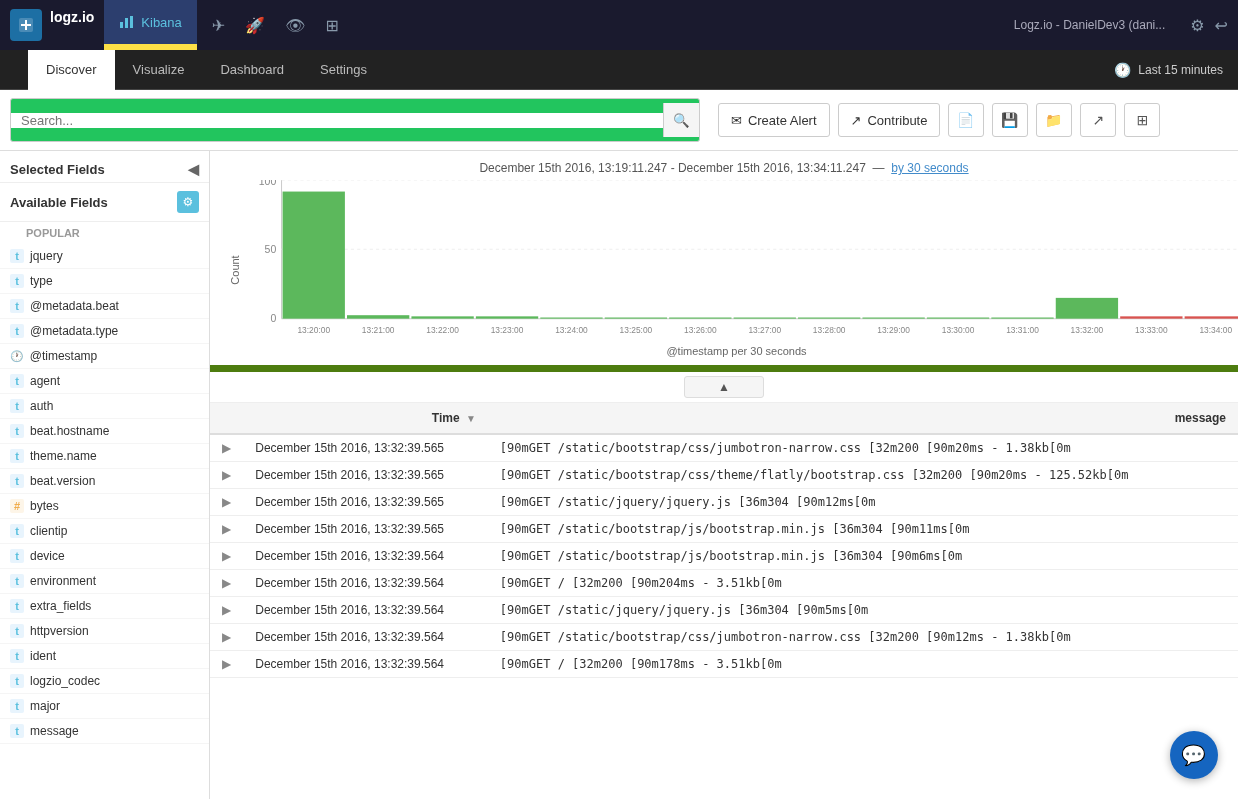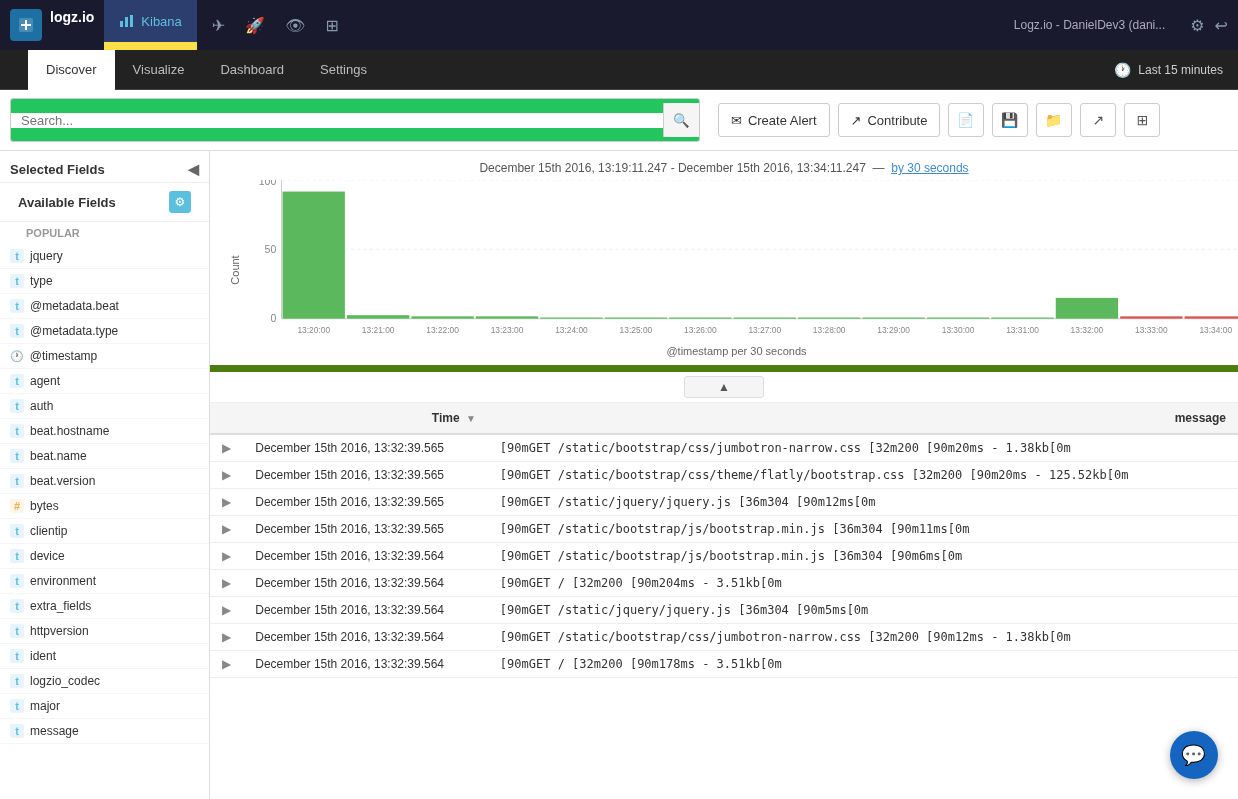--- a/index.html
+++ b/index.html
@@ -35,21 +35,21 @@
     .kibana-tab {
       background: #2c3e6e;
       color: #5bc0de;
       padding: 0 15px;
       height: 50px;
       display: flex;
       align-items: center;
       gap: 6px;
       font-size: 13px;
       cursor: pointer;
-      border-bottom: 8px solid #fde047;
+      border-bottom: 6px solid #fde047;
     }
     .kibana-tab svg { width: 16px; height: 16px; }
     .nav-icons {
       display: flex;
       align-items: center;
       gap: 20px;
       margin-left: 15px;
     }
     .nav-icon {
       color: #8899aa;
@@ -197,21 +197,21 @@
       display: flex;
       align-items: center;
       justify-content: space-between;
     }
     .collapse-arrow {
       cursor: pointer;
       color: #666;
       font-size: 14px;
     }
     .avail-fields-header {
-      padding: 8px 18px;
+      padding: 8px 10px;
       font-weight: bold;
       font-size: 13px;
       display: flex;
       align-items: center;
       justify-content: space-between;
       border-bottom: 1px solid #eee;
     }
     .gear-btn {
       background: #5bc0de;
       border: none;
@@ -503,21 +503,21 @@
         <div class="field-item">
           <span class="field-type-t">t</span>
           <span>auth</span>
         </div>
         <div class="field-item">
           <span class="field-type-t">t</span>
           <span>beat.hostname</span>
         </div>
         <div class="field-item">
           <span class="field-type-t">t</span>
-          <span>beat.name</span>
+          <span>theme.name</span>
         </div>
         <div class="field-item">
           <span class="field-type-t">t</span>
           <span>beat.version</span>
         </div>
         <div class="field-item">
           <span class="field-type-hash">#</span>
           <span>bytes</span>
         </div>
         <div class="field-item">

